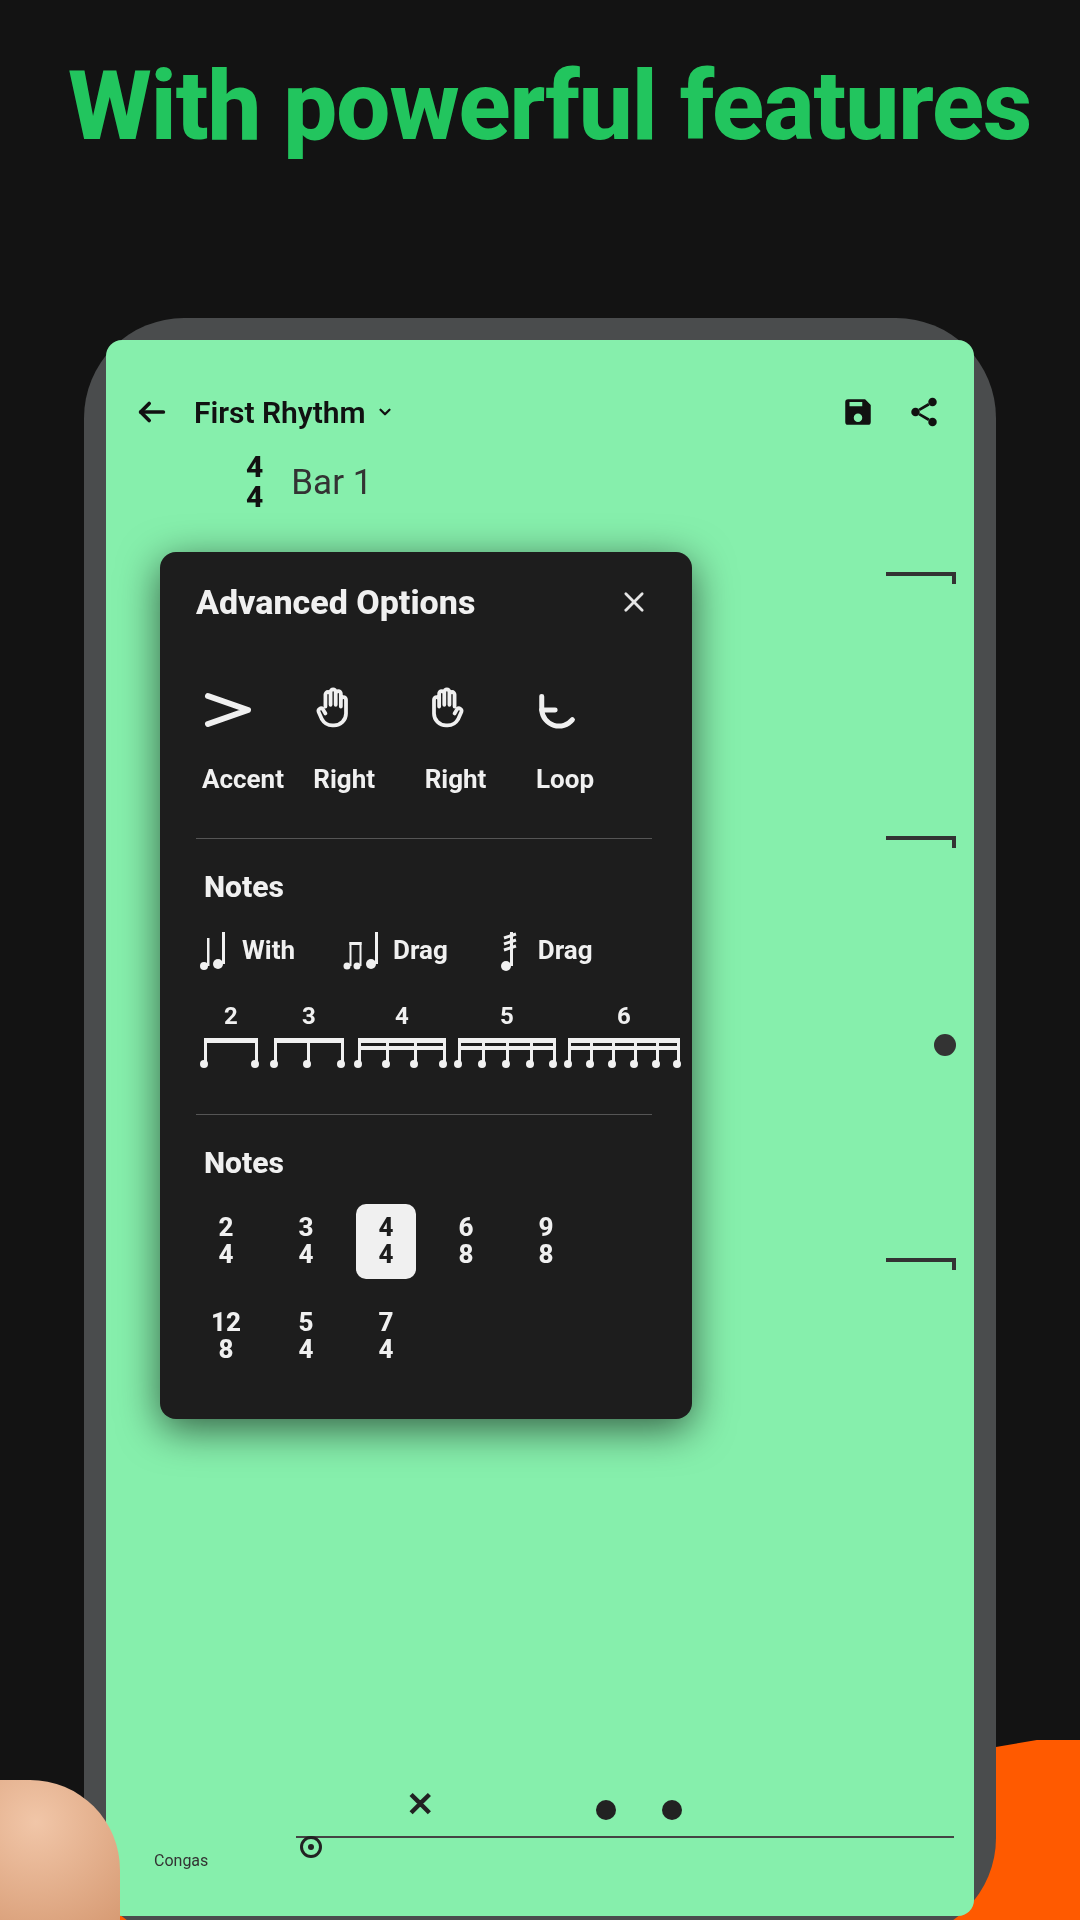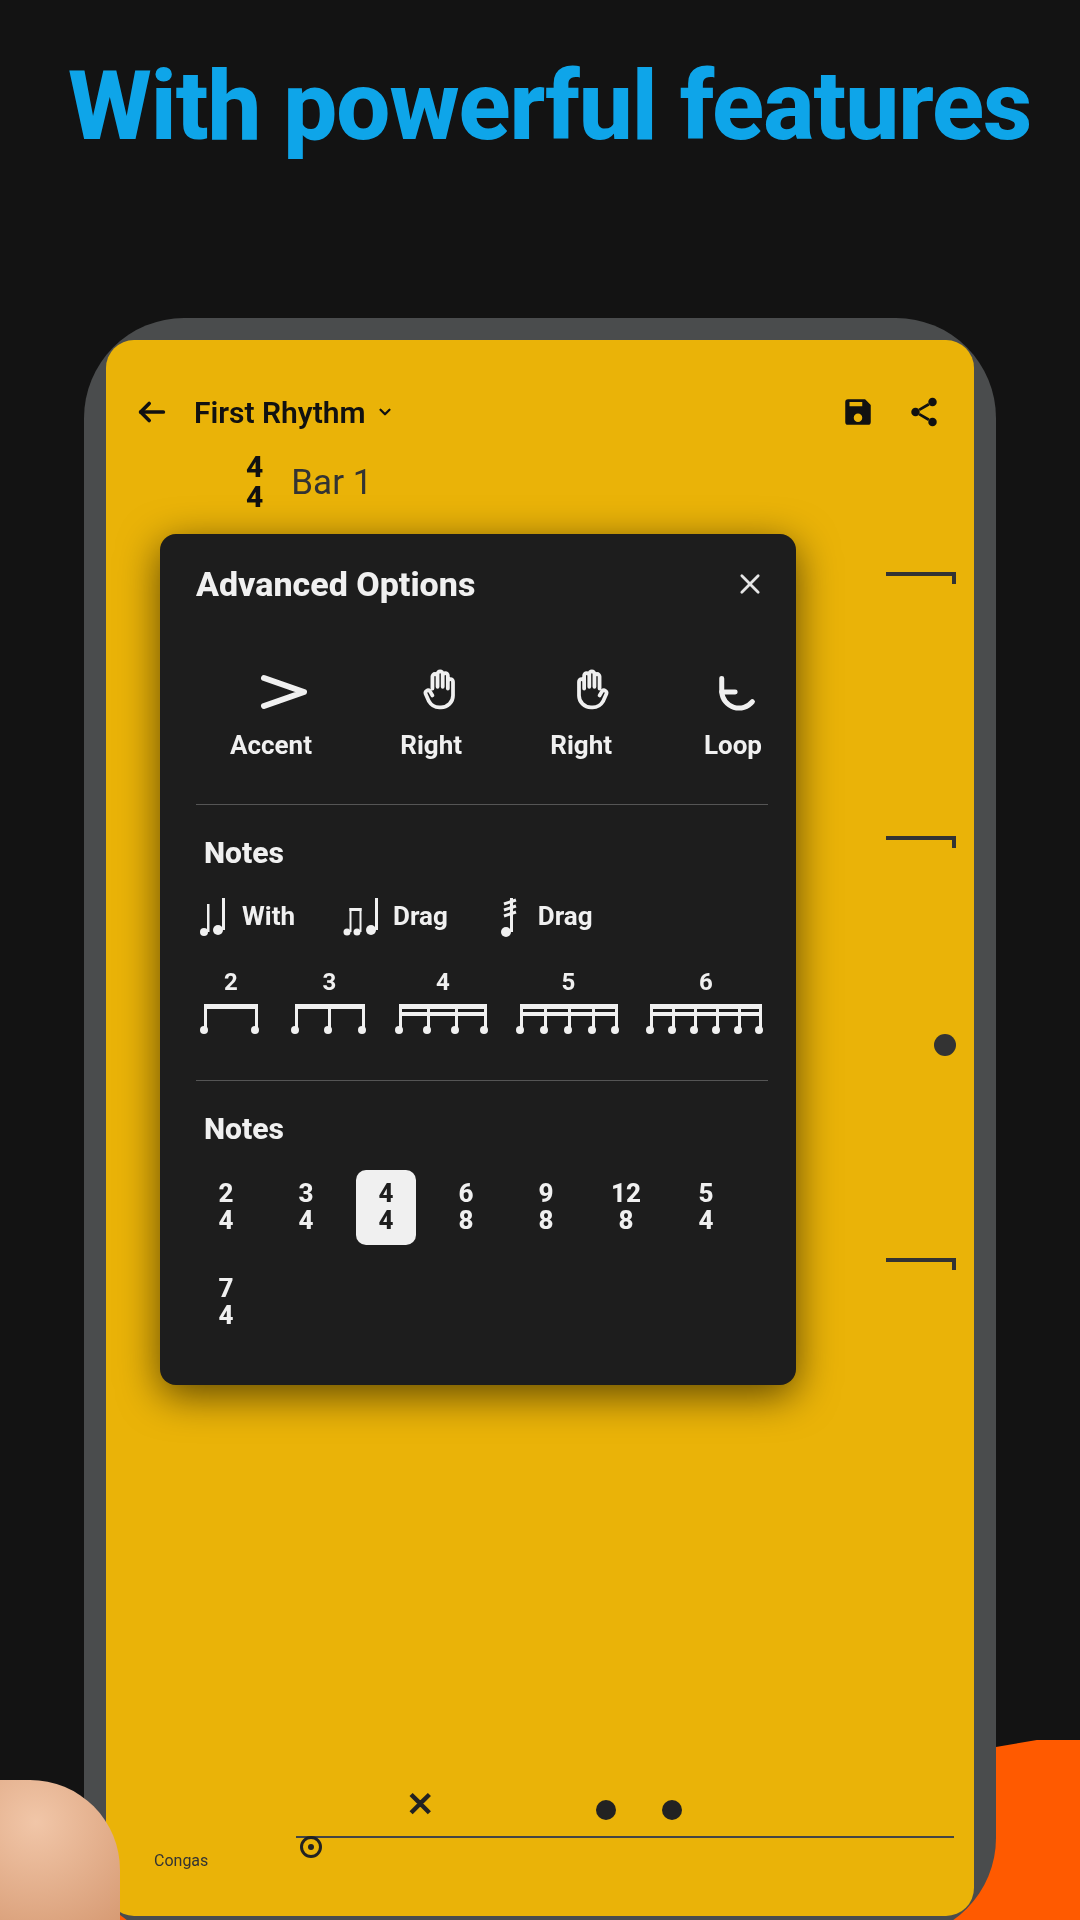--- a/index.html
+++ b/index.html
@@ -11,21 +11,21 @@
     position: relative;
   }
   .headline {
     position: absolute;
     top: 55px;
     left: 68px;
     font-size: 96px;
     font-weight: 800;
     line-height: 1.08;
     letter-spacing: -1px;
-    color: #0ea5e9;
+    color: #22c55e;
   }
   .orange-wedge {
     position: absolute;
     bottom: 0;
     right: 0;
     width: 100%;
     height: 180px;
     background: #ff5a00;
     clip-path: polygon(96% 0, 100% 0, 100% 100%, 0 100%, 0 98%);
   }
@@ -35,22 +35,22 @@
     left: 84px;
     width: 912px;
     height: 1620px;
     background: #4a4c4d;
     border-radius: 100px;
     padding: 22px;
   }
   .phone-screen {
     width: 100%;
     height: 100%;
-    background: #eab308;
-    border-radius: 28px;
+    background: #86efac;
+    border-radius: 16px;
     position: relative;
     overflow: hidden;
   }
   .screen-dim {
     position: absolute;
     inset: 0;
     background: rgba(0,0,0,0);
   }
   
   .topbar {
@@ -76,37 +76,37 @@
     display: flex;
     align-items: center;
     gap: 28px;
     color: #111;
   }
   .timesig .frac { display:flex; flex-direction:column; font-weight:800; font-size:30px; line-height:1; color:#111; }
   .timesig .bar-label { font-size: 35px; color: #333; }
   
   .dialog {
     position: absolute;
-    top: 194px;
+    top: 212px;
     left: 54px;
-    width: 636px;
+    width: 532px;
     background: #1d1d1d;
     border-radius: 16px;
-    padding: 30px 28px 46px 36px;
+    padding: 30px 40px 46px 36px;
     color: #f0f0f0;
     box-shadow: 0 10px 40px rgba(0,0,0,.6);
   }
   .dialog-header { display:flex; align-items:center; justify-content:space-between; }
   .dialog-title { font-size: 34px; font-weight: 800; }
   .close-btn { width:36px; height:36px; display:flex; align-items:center; justify-content:center; color:#e5e5e5; }
   .option-row {
     display:flex; justify-content: space-between; margin-top: 64px; padding: 0 6px;
   }
   .option {
-    display:flex; flex-direction:column; align-items:flex-end; gap:14px; width:110px;
+    display:flex; flex-direction:column; align-items:flex-start; gap:30px; width:110px;
   }
   .option .icon-slot { height:48px; display:flex; align-items:center; justify-content:center; }
   .option .lbl { font-size: 26px; font-weight:700; }
   .divider { height:1px; background:#555; margin: 44px 0 30px 0; }
   .section-title { font-size:30px; font-weight:800; margin-bottom: 24px; margin-left: 8px; }
   .notes-row { display:flex; gap:46px; align-items:center; margin-bottom: 30px; }
   .note-item { display:flex; align-items:center; gap:14px; }
   .note-item .nlbl { font-size:26px; font-weight:700; }
   .tuplets-row { display:flex; justify-content:space-between; align-items:flex-end; }
   .tuplet { display:flex; flex-direction:column; align-items:center; gap:4px; }

